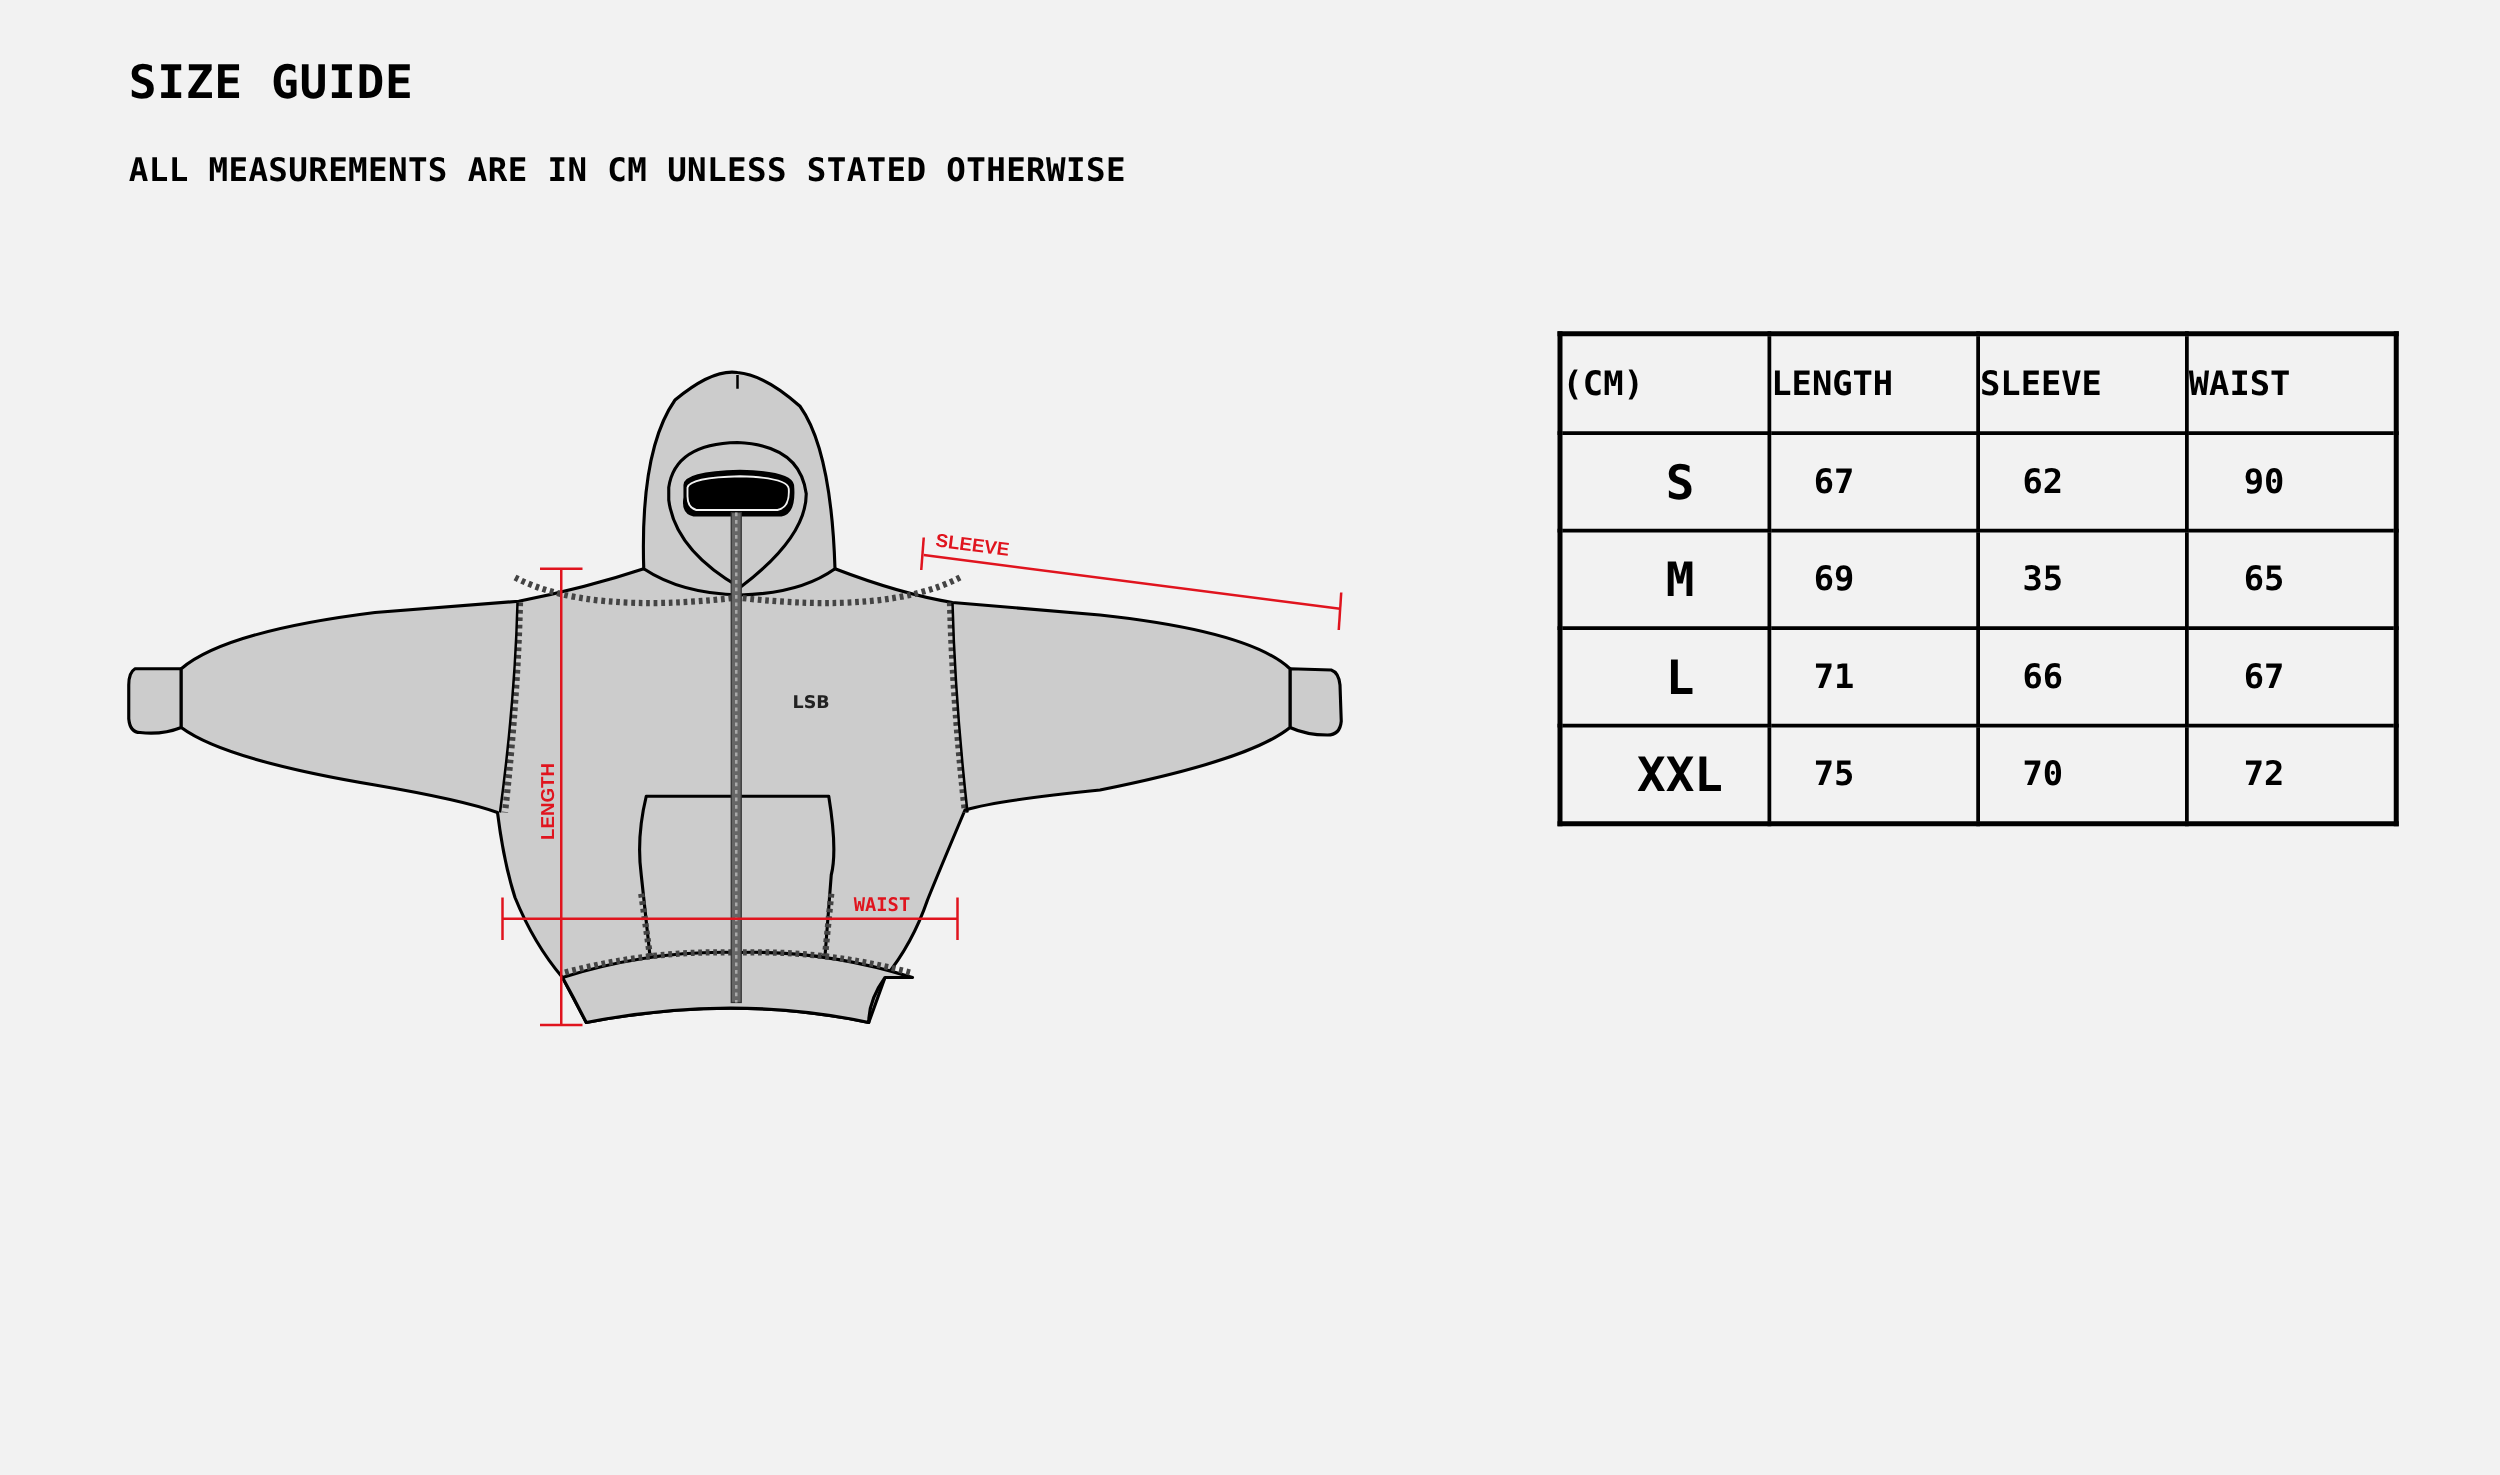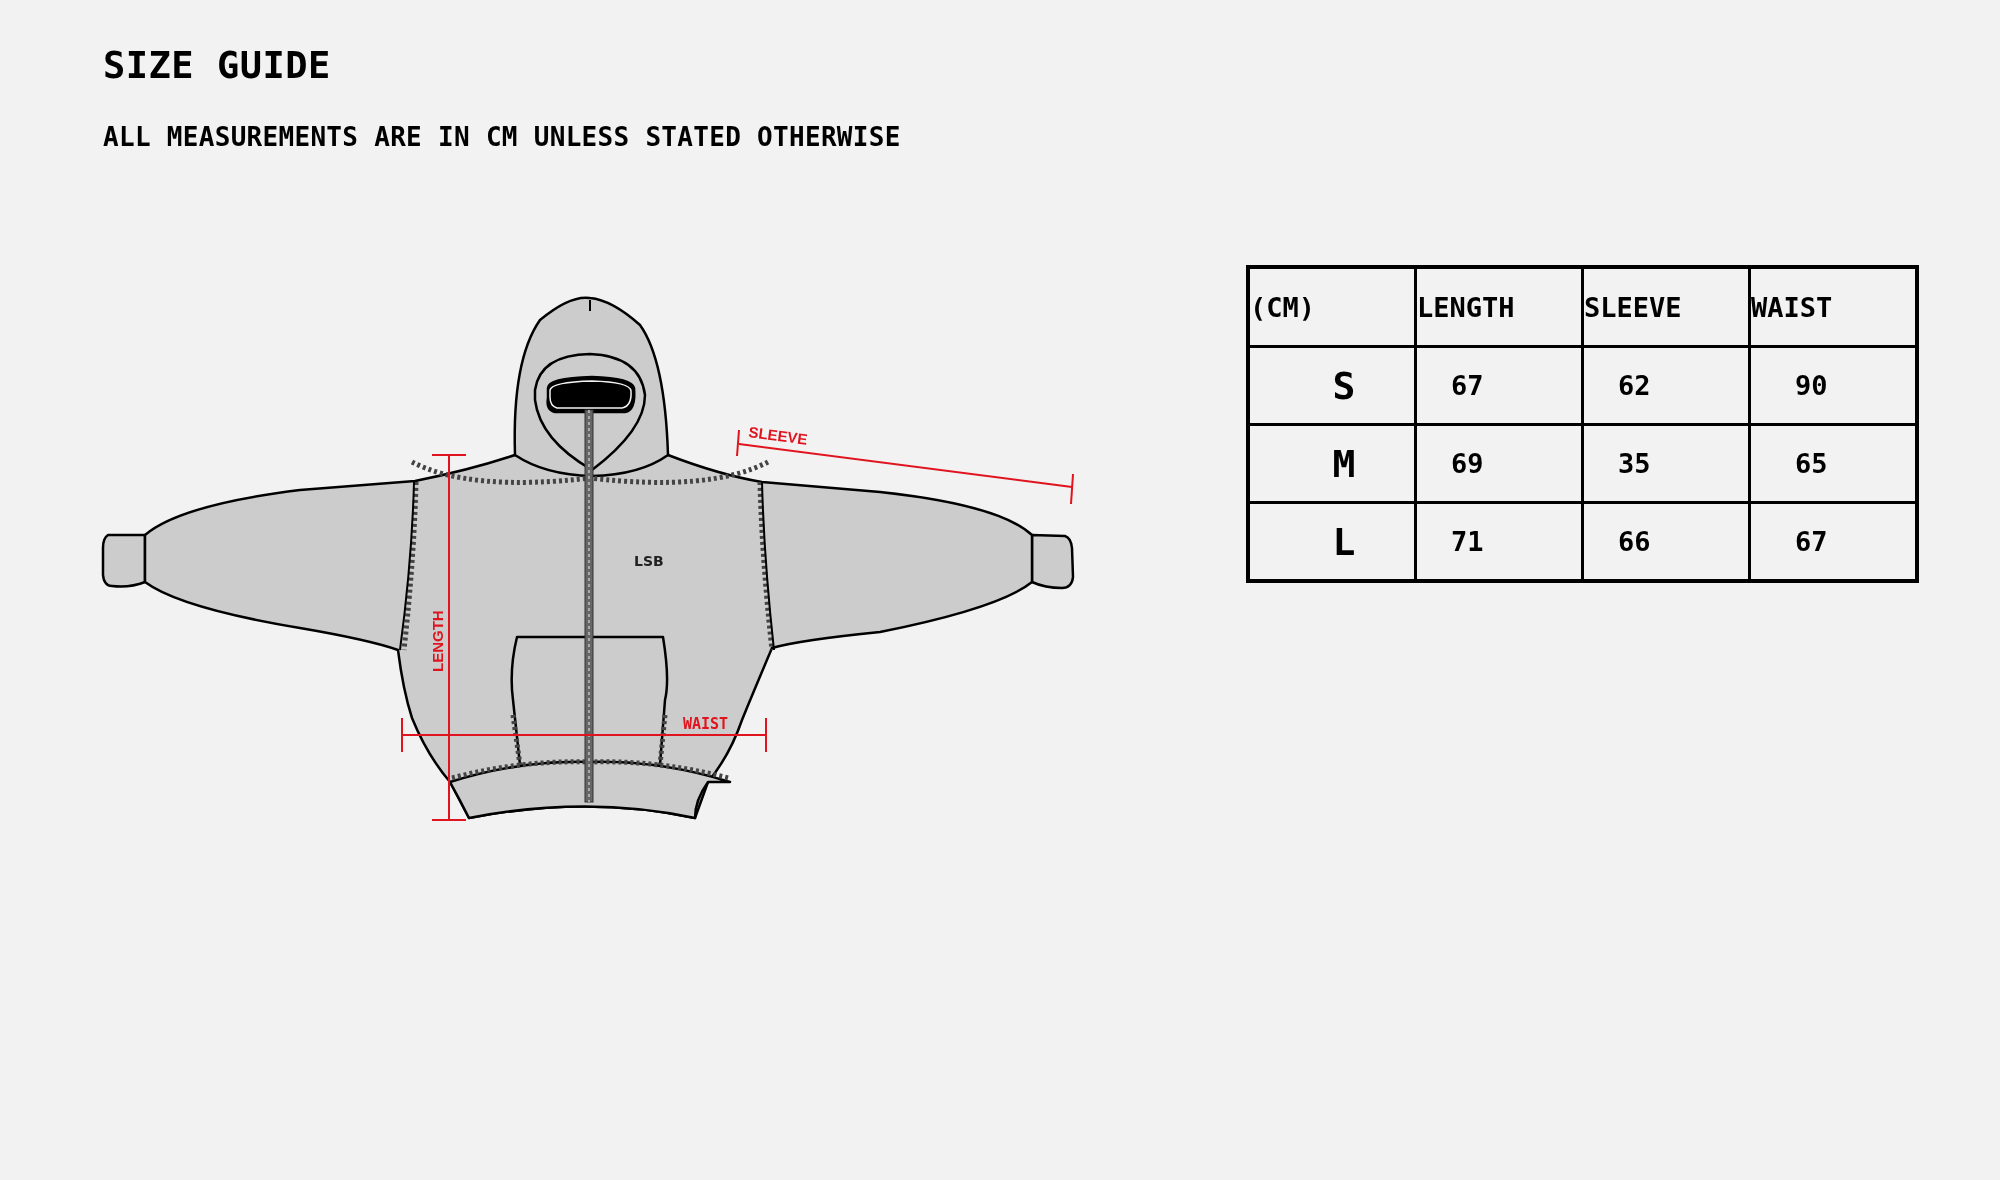--- a/index.html
+++ b/index.html
@@ -173,14 +173,20 @@
       <td class="val">69</td>
       <td class="val">35</td>
       <td class="val waist">65</td>
     </tr>
     <tr>
       <td class="size">L</td>
       <td class="val">71</td>
       <td class="val">66</td>
       <td class="val waist">67</td>
     </tr>
+    <tr>
+      <td class="size">XXL</td>
+      <td class="val">75</td>
+      <td class="val">70</td>
+      <td class="val waist">72</td>
+    </tr>
   </tbody>
 </table>
 
 </body></html>

